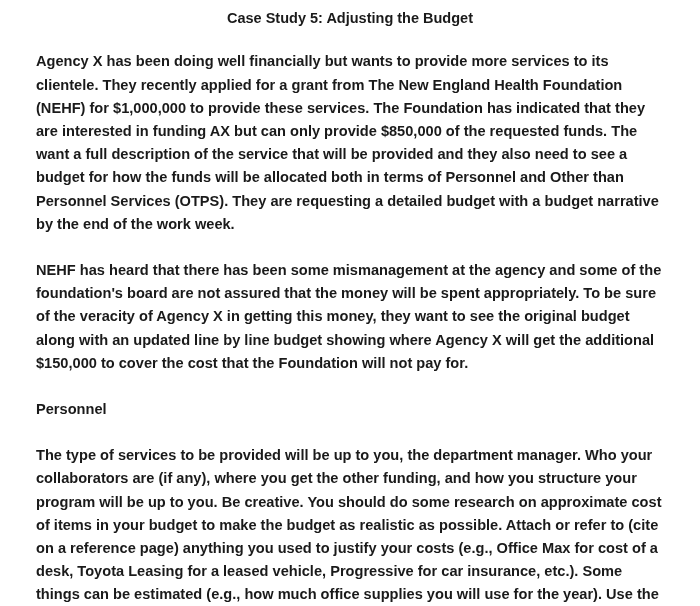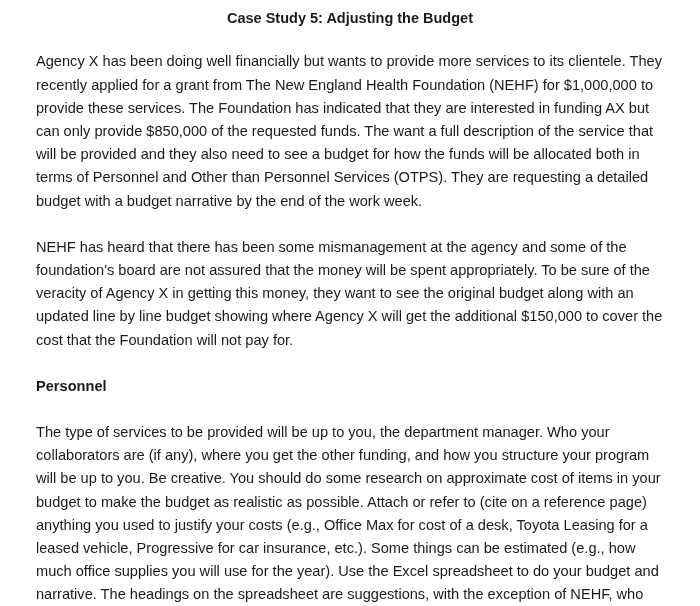--- a/index.html
+++ b/index.html
@@ -25,20 +25,21 @@
     font-weight: bold;
     font-size: 14.5px;
     margin: 0 0 22px 0;
     line-height: 1.4;
   }
   .para {
     font-size: 14.6px;
     line-height: 23.2px;
     margin: 0 0 23px 0;
     text-align: left;
+    font-weight: bold;
   }
   .section-heading {
     font-weight: bold;
     font-size: 14.6px;
     line-height: 23.2px;
     margin: 0 0 23px 0;
   }
 </style>
 </head>
 <body>

